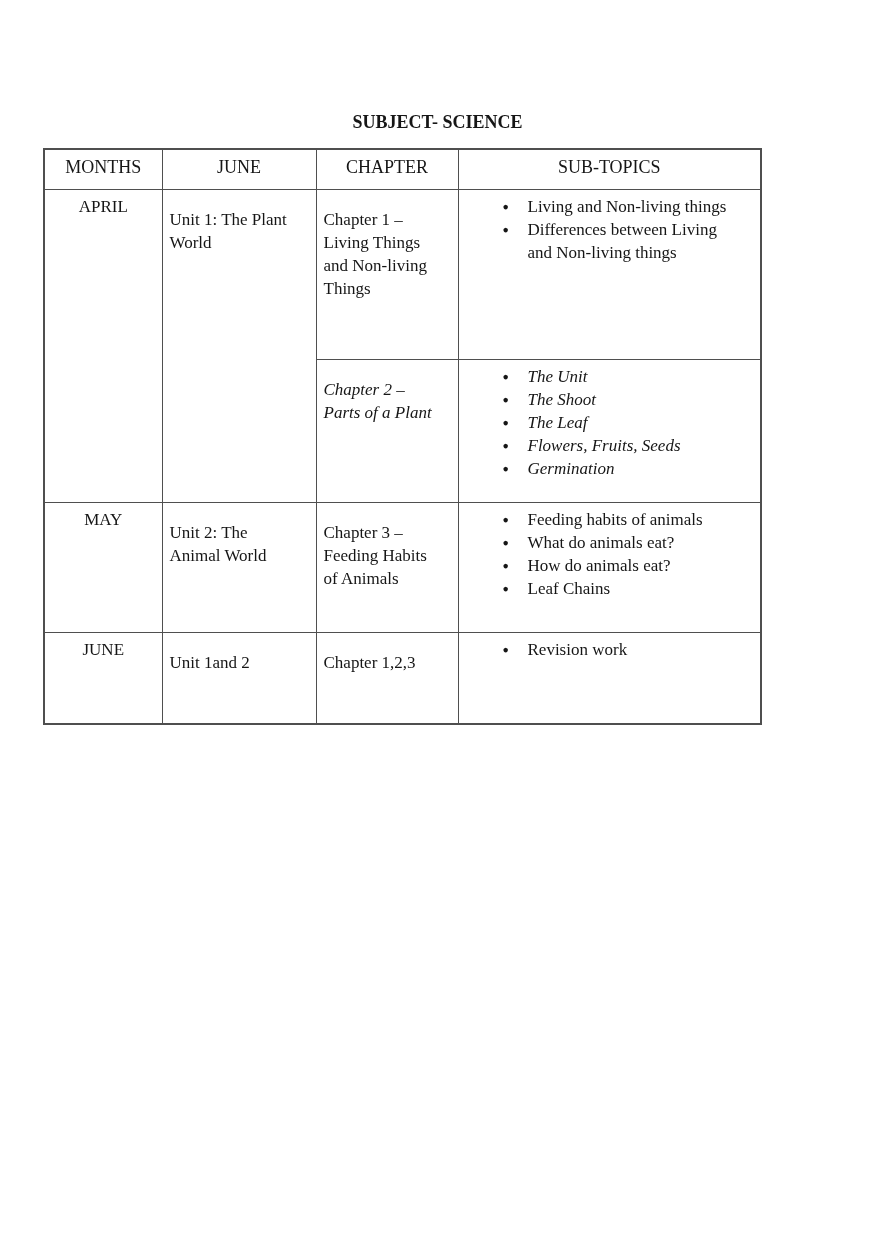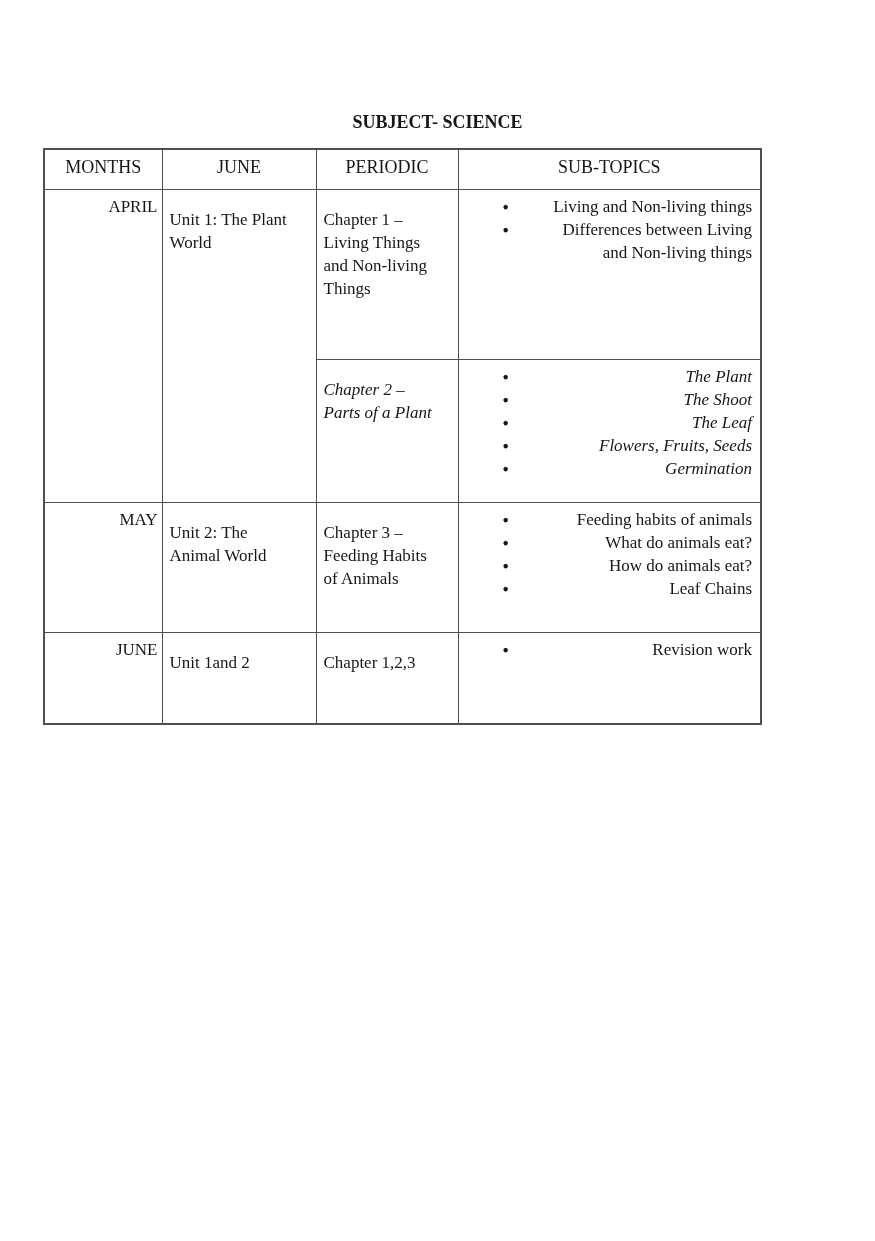--- a/index.html
+++ b/index.html
@@ -49,41 +49,40 @@
   tr.row-may    { height: 130px; }
   tr.row-june   { height: 92px; }
 
   th.col-head {
     font-weight: 700;
     font-size: 18px;
     text-align: center;
     padding: 6px 2px 0 2px;
   }
   td.month {
-    text-align: right;
+    text-align: center;
     padding: 5px 4px 4px 4px;
   }
   td.unit, td.chapter {
     padding: 18px 6px 4px 7px;
   }
   td.subtopics-cell {
     padding: 5px 8px 4px 6px;
   }
   .pre { white-space: pre-line; }
 
   ul.subtopics {
     list-style: none;
     margin: 0;
     padding: 0 0 0 37px;
   }
   ul.subtopics li {
     position: relative;
     padding-left: 26px;
     white-space: pre-line;
-    text-align: right;
   }
   ul.subtopics li::before {
     content: "\25CF";
     position: absolute;
     left: 1px;
     top: 0;
     font-size: 10.5px;
     line-height: 23px;
   }
 </style>
@@ -101,21 +100,21 @@
       <col style="width:118px">
       <col style="width:154px">
       <col style="width:142px">
       <col style="width:303px">
     </colgroup>
 
     <tbody>
         <tr class="header-row">
       <th class="col-head">MONTHS</th>
       <th class="col-head">JUNE</th>
-      <th class="col-head">PERIODIC</th>
+      <th class="col-head">CHAPTER</th>
       <th class="col-head">SUB-TOPICS</th>
     </tr>
 
     <tr class="row-apr-1">
       <td class="month" rowspan="2">APRIL</td>
       <td class="unit pre" rowspan="2">Unit 1: The Plant
 World</td>
       <td class="chapter pre">Chapter 1 –
 Living Things
 and Non-living
@@ -127,21 +126,21 @@
 and Non-living things</li>
         </ul>
       </td>
     </tr>
 
     <tr class="row-apr-2">
       <td class="chapter pre">Chapter 2 –
 Parts of a Plant</td>
       <td class="subtopics-cell">
         <ul class="subtopics">
-          <li>The Plant</li>
+          <li>The Unit</li>
           <li>The Shoot</li>
           <li>The Leaf</li>
           <li>Flowers, Fruits, Seeds</li>
           <li>Germination</li>
         </ul>
       </td>
     </tr>
 
     <tr class="row-may">
       <td class="month">MAY</td>

